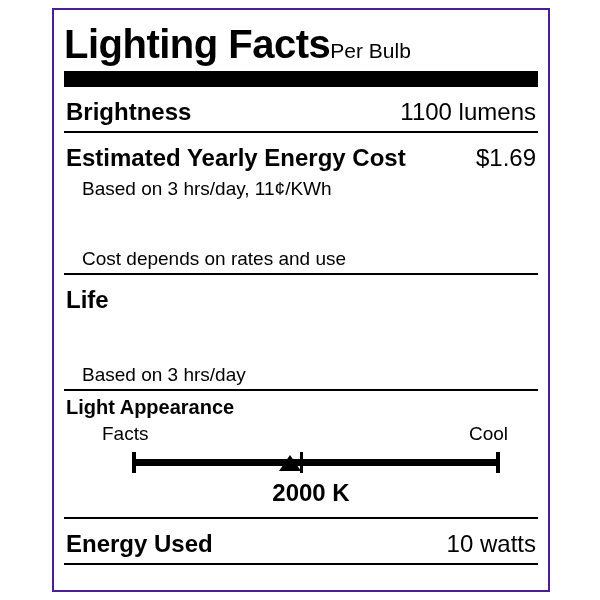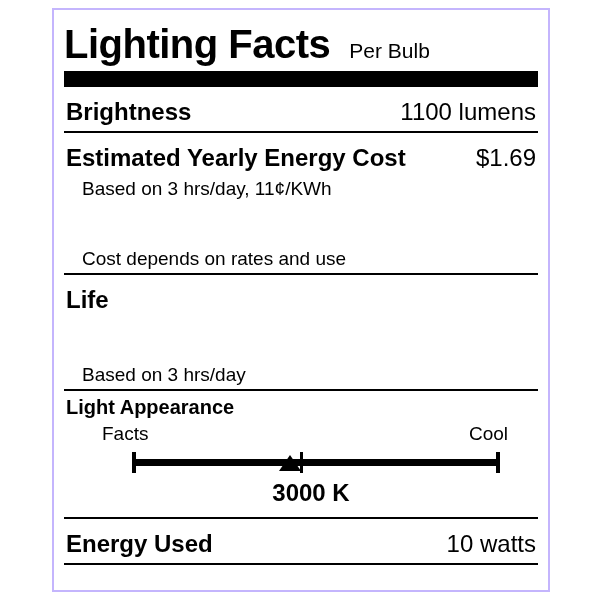--- a/index.html
+++ b/index.html
@@ -15,21 +15,21 @@
     width: 600px;
     height: 600px;
     background: #ffffff;
   }
   .label-box {
     position: absolute;
     left: 52px;
     top: 8px;
     width: 498px;
     height: 584px;
-    border: 2px solid #c4b5fd;
+    border: 2px solid #4c1d95;
     box-sizing: border-box;
     background: #ffffff;
   }
   .inner {
     position: absolute;
     left: 10px;
     top: 6px;
     right: 10px;
     bottom: 6px;
   }
@@ -42,21 +42,21 @@
   .title-main {
     font-size: 40px;
     font-weight: bold;
     letter-spacing: -0.5px;
     line-height: 1;
     color: #000;
   }
   .title-sub {
     font-size: 21px;
     font-weight: normal;
-    margin-left: 19px;
+    margin-left: 0;
     color: #000;
   }
   
   .thick-bar {
     height: 16px;
     background: #000000;
     margin: 3px 0 0 0;
   }
   .rule {
     height: 2px;
@@ -195,21 +195,21 @@
           <span>Facts</span>
           <span>Cool</span>
         </div>
         <div class="scale-bar-area">
           <div class="scale-line"></div>
           <div class="scale-end-left"></div>
           <div class="scale-end-right"></div>
           <div class="scale-tick" id="scaleTick" style="left: calc(43% + 10px);"></div>
           <div class="scale-marker" id="scaleMarker" style="left: 43%;"></div>
         </div>
-        <div class="kelvin">3000 K</div>
+        <div class="kelvin">2000 K</div>
       </div>
 
       <div class="rule"></div>
 
       <div class="row">
         <span class="row-label">Energy Used</span>
         <span class="row-value">10 watts</span>
       </div>
 
       <div class="rule"></div>

